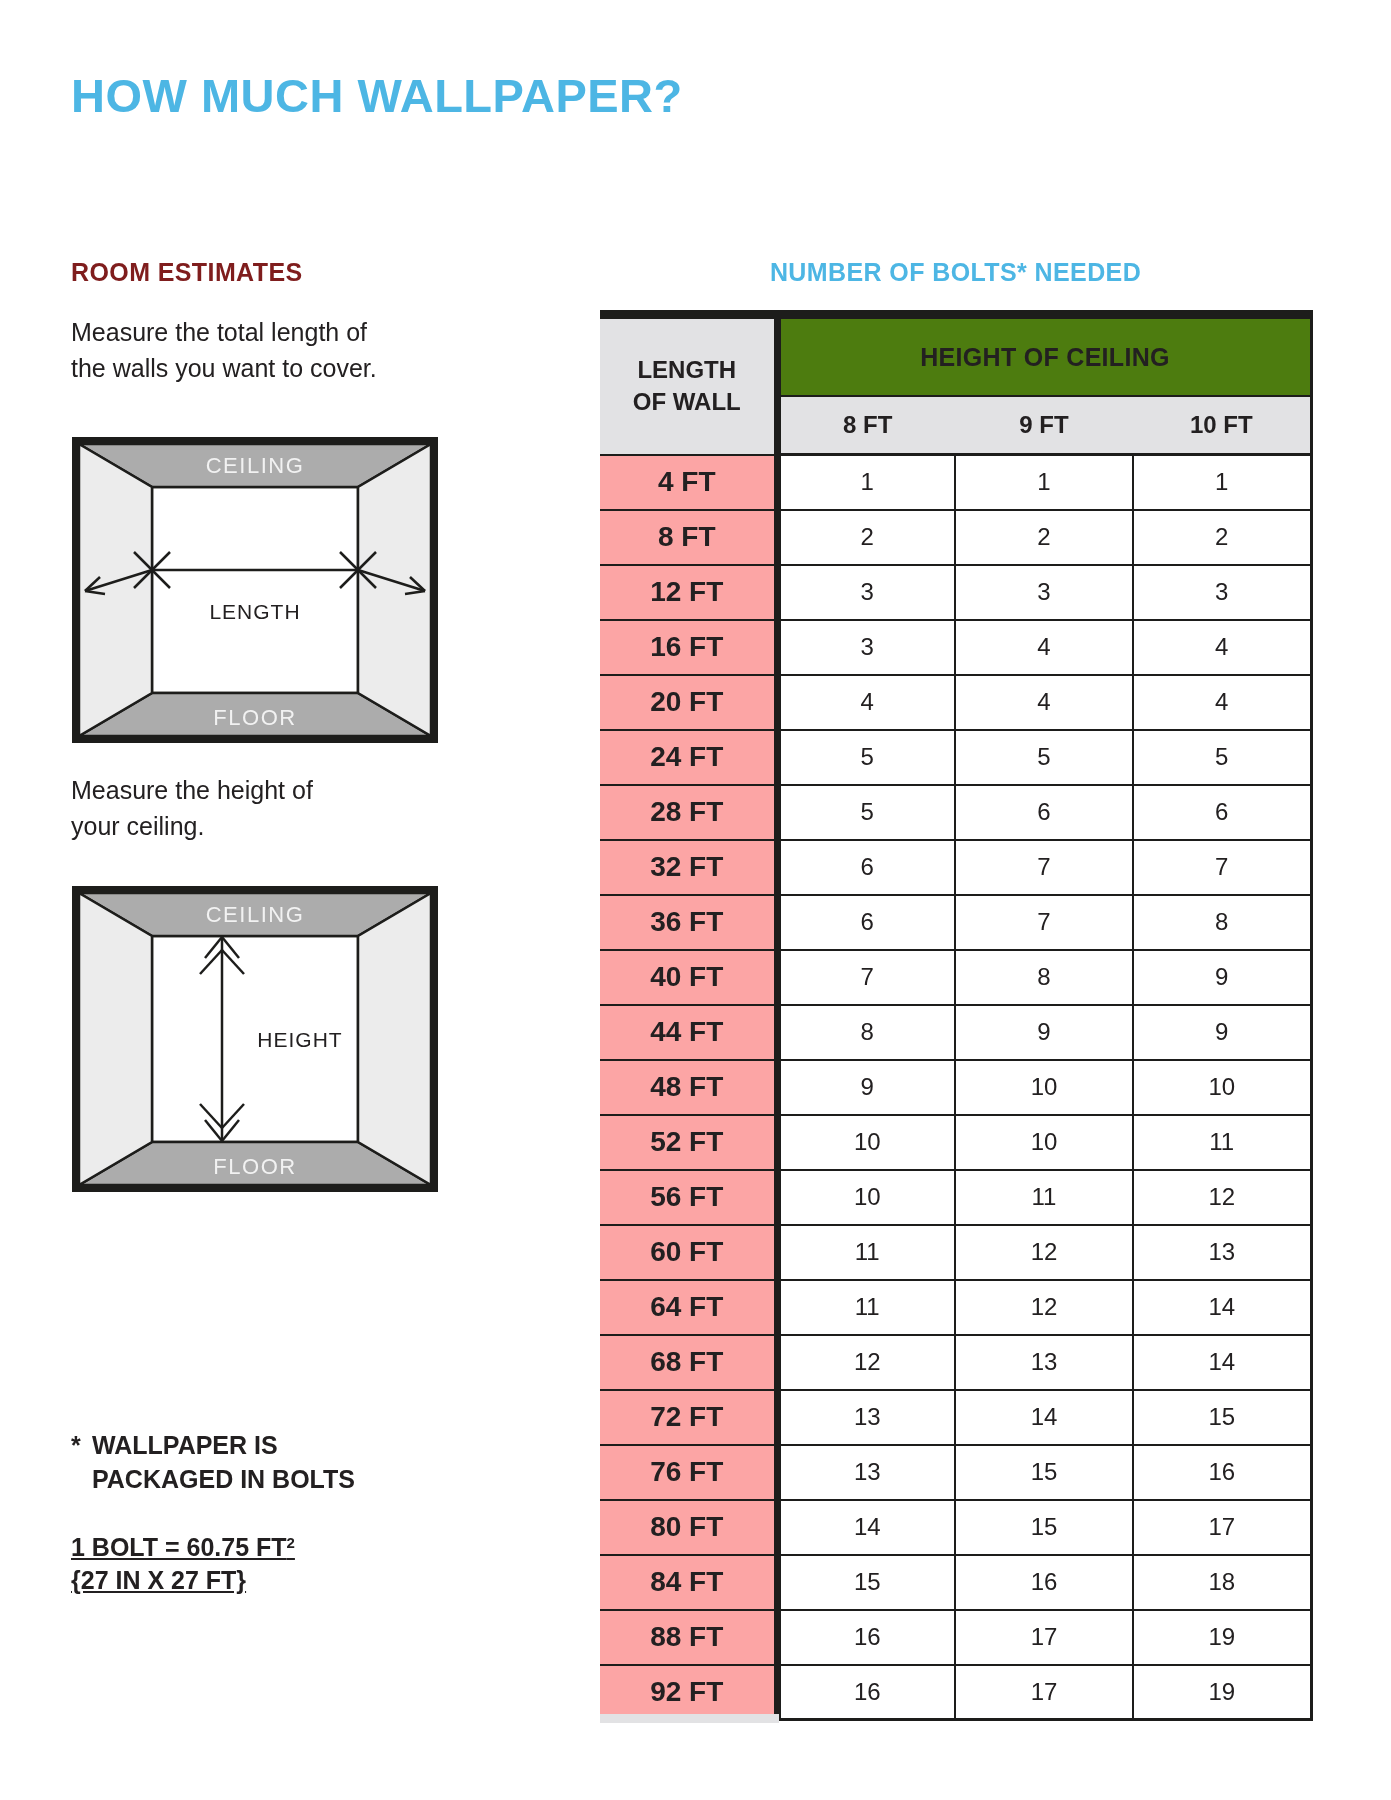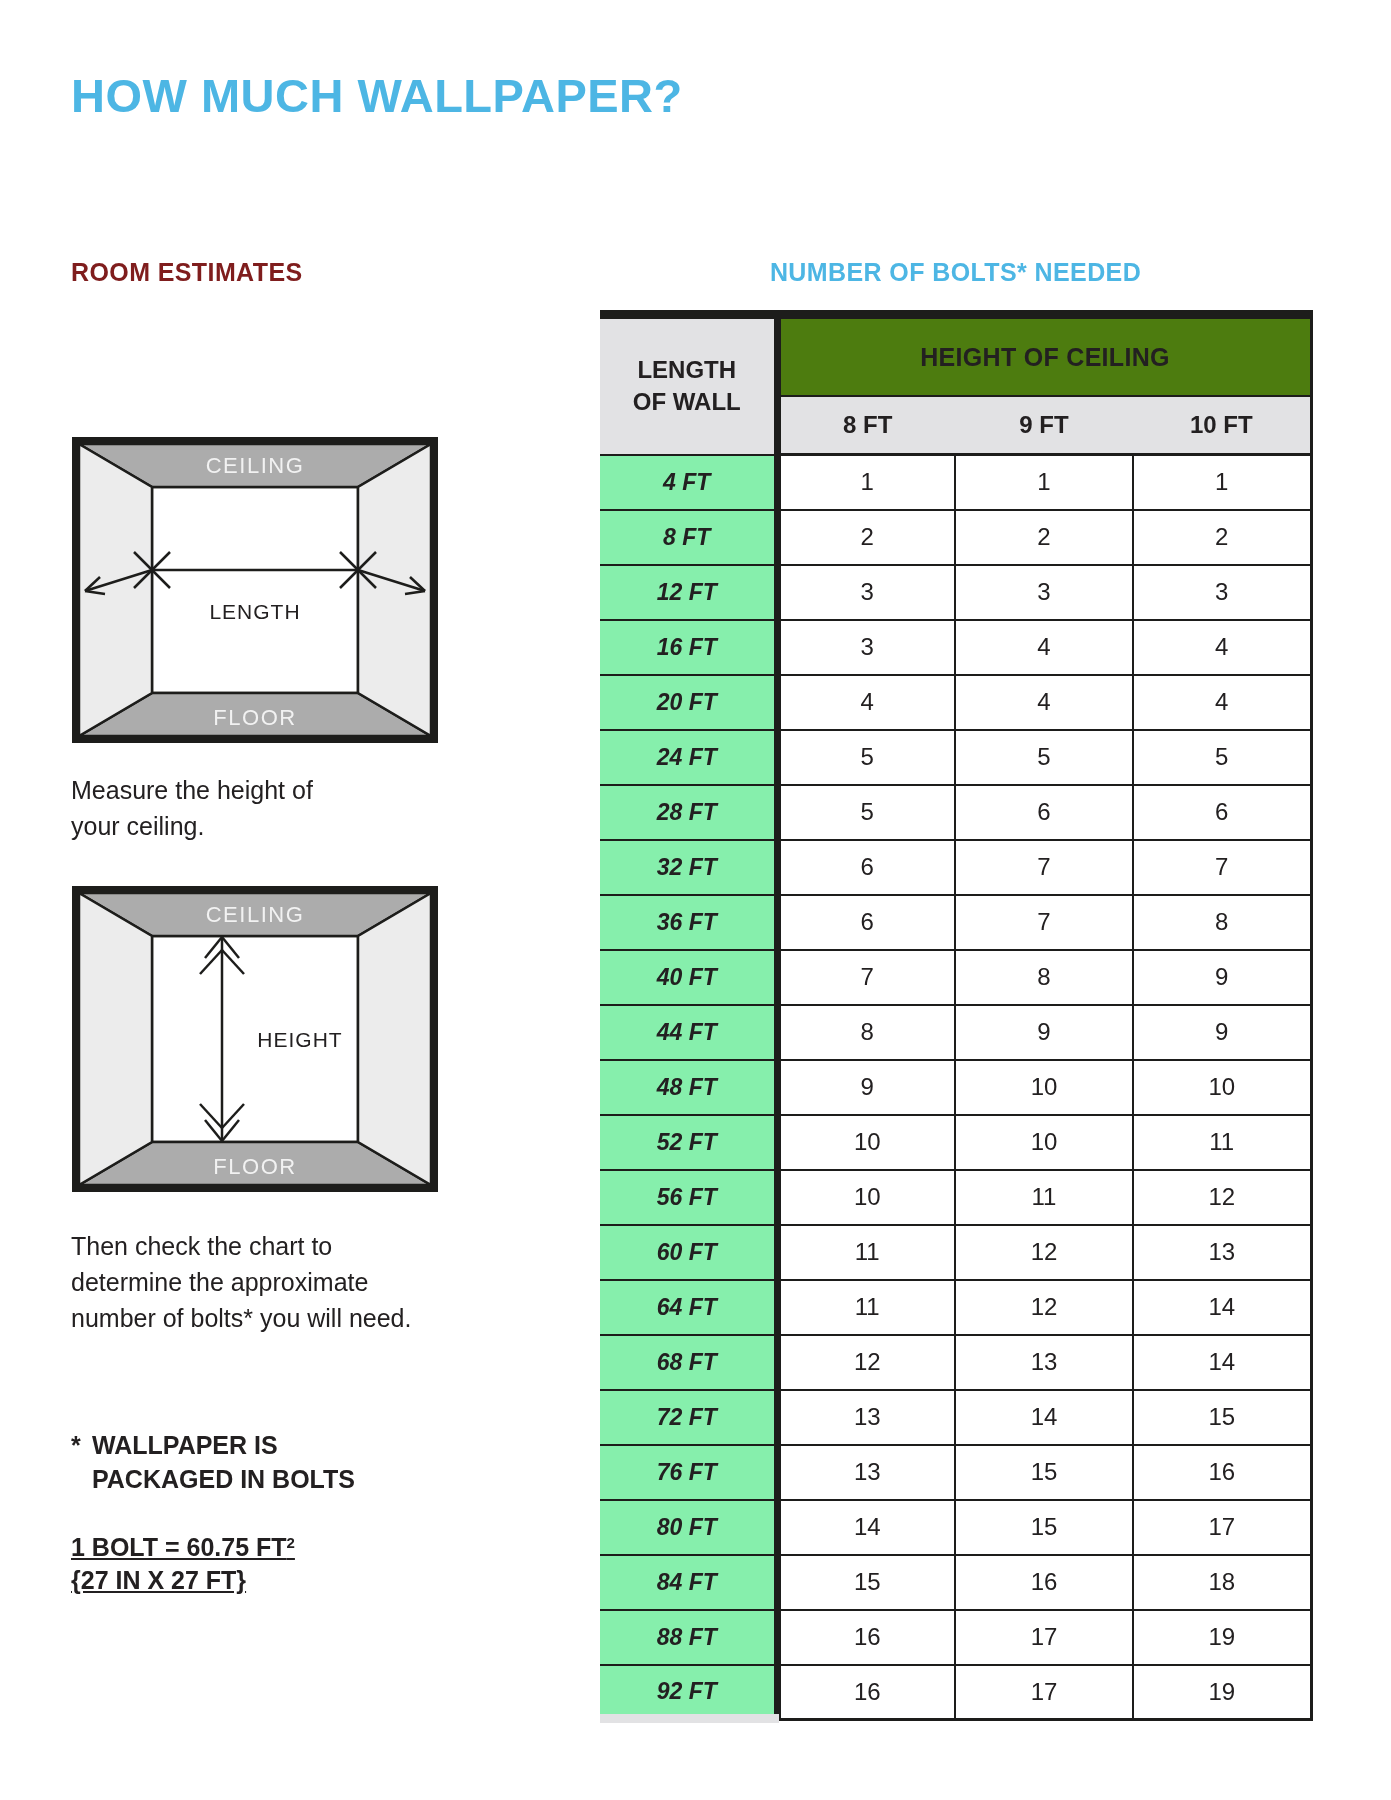--- a/index.html
+++ b/index.html
@@ -35,37 +35,39 @@
   .bolt-table col.c1{width:177px;} .bolt-table col.c2,.bolt-table col.c3,.bolt-table col.c4{width:178px;}
 
   .bolt-table .corner{background:#e2e2e4;border-left:0;border-top:0;border-right:7px solid #1d1d1b;
     font-size:24px;font-weight:bold;line-height:32px;}
   .bolt-table .group-hdr{background:#4d7c0f;border-top:0;border-left:4px solid #3b82f6;border-right:0;
     height:76px;font-size:25px;font-weight:bold;letter-spacing:.3px;}
   .bolt-table tr.subhdr th{background:#e2e2e4;border-left:0;border-right:0;border-top:2px solid #1d1d1b;
     border-bottom:3px solid #1d1d1b;height:56px;font-size:24px;font-weight:bold;}
   .bolt-table tr.subhdr th:first-child{border-left:7px solid #1d1d1b;}
   .bolt-table tr.datarow{height:55px;}
-  .bolt-table tr.datarow th{background:#86efac;border-left:0;border-right:7px solid #1d1d1b;
-    font-size:23px;font-weight:bold;font-style:italic;}
+  .bolt-table tr.datarow th{background:#fca5a5;border-left:0;border-right:7px solid #1d1d1b;
+    font-size:28px;font-weight:bold;}
   .bolt-table tr.datarow td{background:#ffffff;font-size:24px;font-weight:normal;}
   .table-tab{position:absolute;left:600px;top:1714px;width:179px;height:9px;background:#e2e2e4;}
 
   svg text{font-family:"Liberation Sans","DejaVu Sans",sans-serif;}
 </style>
 </head>
 <body>
 
 <div class="page">
 
   <h1 class="page-title" style="color:#4db6e4;margin:0;">HOW MUCH WALLPAPER?</h1>
 
   <div class="section-heading h-room" style="color:#7f1d1d;">ROOM ESTIMATES</div>
   <div class="section-heading h-table" style="color:#4db6e4;">NUMBER OF BOLTS* NEEDED</div>
 
+  <div class="body-text p1">Measure the total length of
+the walls you want to cover.</div>
 
   <div class="diagram d1">
     <svg width="366" height="306" viewBox="0 0 366 306">
       <rect x="80" y="50" width="206" height="206" fill="#ffffff" stroke="#1d1d1b" stroke-width="2.5"></rect>
       <polygon points="7,7 359,7 286,50 80,50" fill="#acacac" stroke="#1d1d1b" stroke-width="2.5"></polygon>
       <polygon points="7,299 359,299 286,256 80,256" fill="#acacac" stroke="#1d1d1b" stroke-width="2.5"></polygon>
       <polygon points="7,7 80,50 80,256 7,299" fill="#ececec" stroke="#1d1d1b" stroke-width="2.5"></polygon>
       <polygon points="359,7 286,50 286,256 359,299" fill="#ececec" stroke="#1d1d1b" stroke-width="2.5"></polygon>
       <g stroke="#1d1d1b" stroke-width="2.5" fill="none">
         <line x1="80" y1="133" x2="286" y2="133"></line>
@@ -108,23 +110,20 @@
         <line x1="150" y1="242" x2="128" y2="218"></line>
           <line x1="150" y1="242" x2="172" y2="218"></line>
       </g>
       <rect x="3.5" y="3.5" width="359" height="299" fill="none" stroke="#1d1d1b" stroke-width="7"></rect>
       <text x="183" y="36" text-anchor="middle" font-size="22" letter-spacing="1.5" fill="#f2f2f2">CEILING</text>
       <text x="183" y="288" text-anchor="middle" font-size="22" letter-spacing="1.5" fill="#f2f2f2">FLOOR</text>
       <text x="228" y="161" text-anchor="middle" font-size="21" letter-spacing="1" fill="#232021">HEIGHT</text>
     </svg>
   </div>
 
-  <div class="body-text p3">Then check the chart to
-determine the approximate
-number of bolts* you will need.</div>
 
   <div class="footnote">
     <span class="star">*</span>
       <span class="fn-text">WALLPAPER IS
 PACKAGED IN BOLTS</span>
   </div>
 
   <div class="bolt-info">
     <div><span>1 BOLT = 60.75 FT</span><sup>2</sup></div>
     <div>{27 IN X 27 FT}</div>

